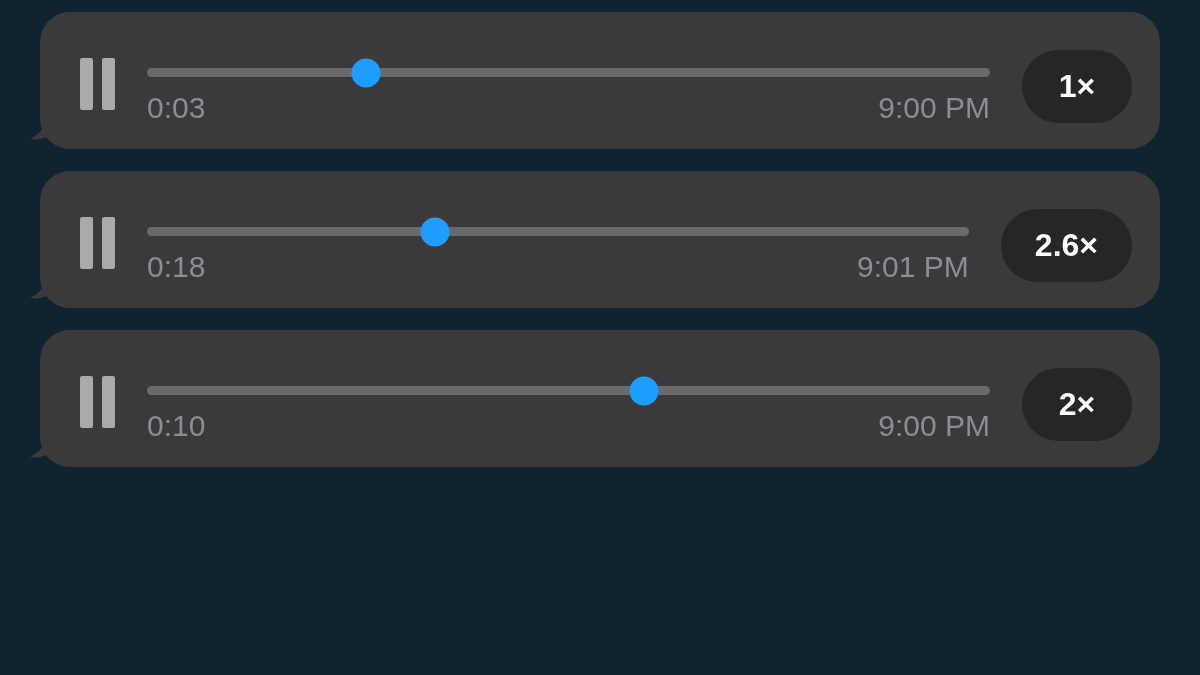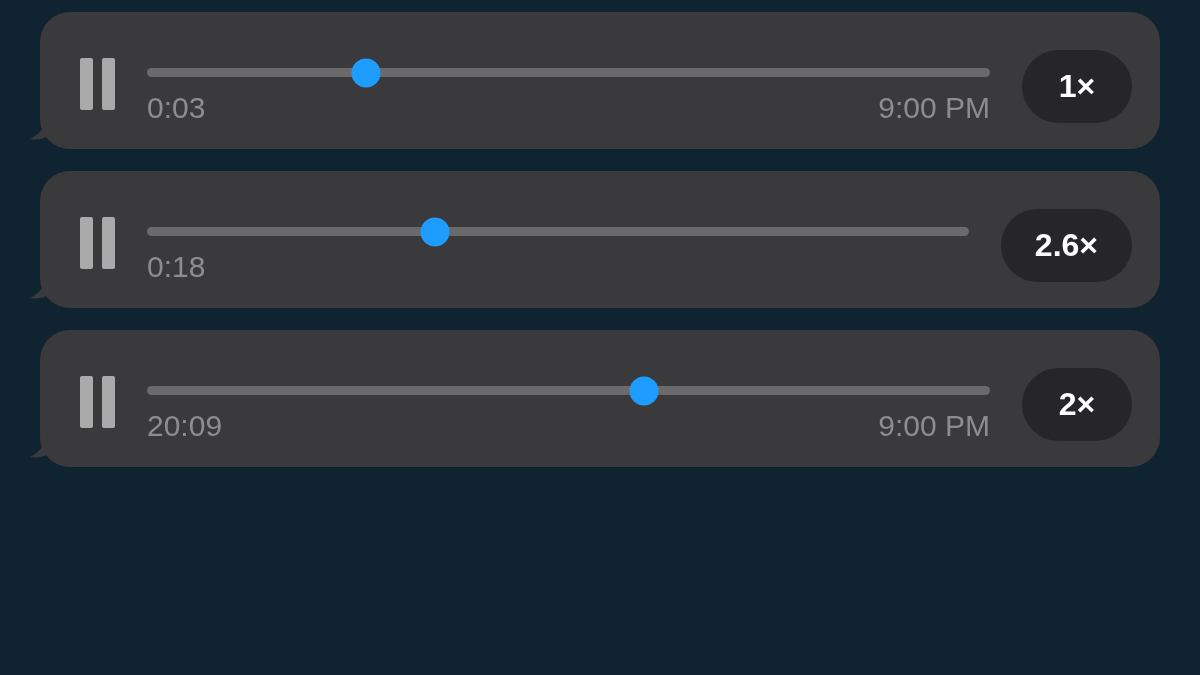--- a/index.html
+++ b/index.html
@@ -129,41 +129,42 @@
     <div class="pause-btn">
       <div class="pause-bar"></div>
       <div class="pause-bar"></div>
     </div>
     <div class="track-area">
       <div class="track">
         <div class="thumb" style="left:35%"></div>
       </div>
       <div class="labels">
         <span>0:18</span>
+        <span>9:01 PM</span>
       </div>
     </div>
     <div class="speed-pill">2.6×</div>
   </div>
   <svg class="tail" viewBox="0 0 28 28">
     <path d="M 18 0 Q 16 18 0 26 Q 14 28 22 20 Q 27 14 28 0 Z" fill="#3a3a3c"></path>
   </svg>
 </div>
 
 <div class="bubble-wrap b3">
   <div class="bubble">
     <div class="pause-btn">
       <div class="pause-bar"></div>
       <div class="pause-bar"></div>
     </div>
     <div class="track-area">
       <div class="track">
         <div class="thumb" style="left:59%"></div>
       </div>
       <div class="labels">
-        <span>20:09</span>
+        <span>0:10</span>
         <span>9:00 PM</span>
       </div>
     </div>
     <div class="speed-pill">2×</div>
   </div>
   <svg class="tail" viewBox="0 0 28 28">
     <path d="M 18 0 Q 16 18 0 26 Q 14 28 22 20 Q 27 14 28 0 Z" fill="#3a3a3c"></path>
   </svg>
 </div>
 

